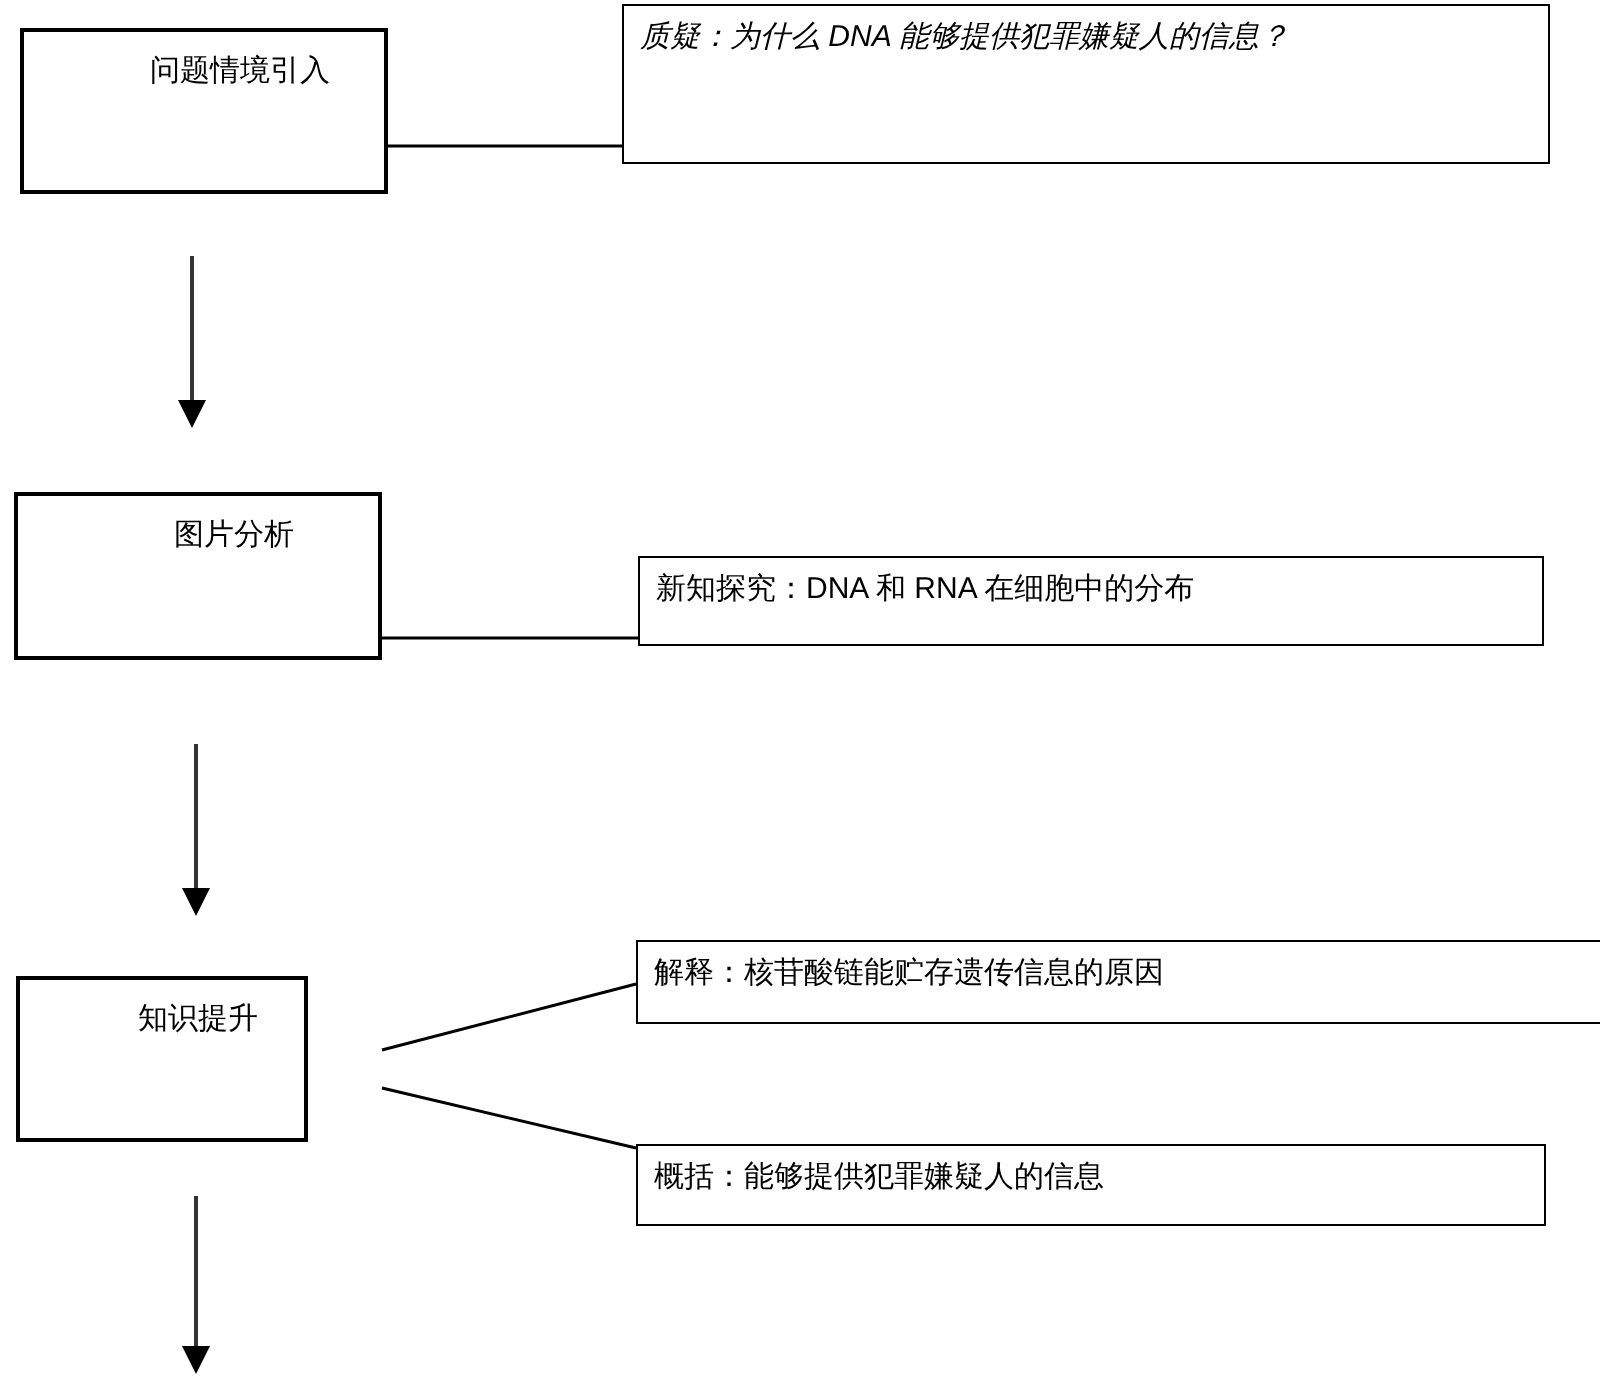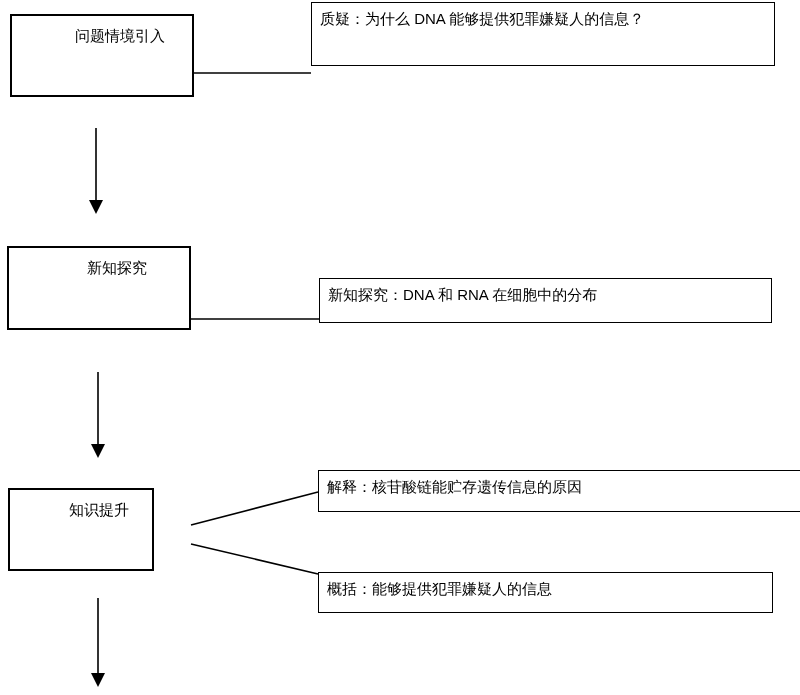--- a/index.html
+++ b/index.html
@@ -37,21 +37,21 @@
     padding-top: 10px;
   }
   .note-box {
     border-width: 1.5px;
     text-align: left;
     padding: 6px 8px 0 8px;
   }
   #stage-1 { left: 10px;  top: 14px;  width: 184px; height: 83px; }
   #stage-2 { left: 7px;   top: 246px; width: 184px; height: 84px; }
   #stage-3 { left: 8px;   top: 488px; width: 146px; height: 83px; }
-  #note-1  { left: 311px; top: 2px;   width: 464px; height: 64px; }
+  #note-1  { left: 311px; top: 2px;   width: 464px; height: 80px; font-style: italic; }
   #note-2  { left: 319px; top: 278px; width: 453px; height: 45px; }
   #note-3  { left: 318px; top: 470px; width: 505px; height: 42px; }
   #note-4  { left: 318px; top: 572px; width: 455px; height: 41px; }
 </style>
 </head>
 <body>
 
 <div class="canvas">
 
   <svg class="connector-layer" viewBox="0 0 800 695" xmlns="http://www.w3.org/2000/svg">
@@ -78,21 +78,21 @@
       <line x1="98" y1="598" x2="98" y2="674" stroke="#333333" stroke-width="2"></line>
       <polygon points="91,673 105,673 98,687" fill="#000000"></polygon>
     </g>
   </svg>
 
   <div class="box stage-box" id="stage-1">
     <span>问题情境引入</span>
   </div>
 
   <div class="box stage-box" id="stage-2">
-    <span>新知探究</span>
+    <span>图片分析</span>
   </div>
 
   <div class="box stage-box" id="stage-3">
     <span>知识提升</span>
   </div>
 
   <div class="box note-box" id="note-1">
     <span>质疑：为什么 DNA 能够提供犯罪嫌疑人的信息？</span>
   </div>
 

